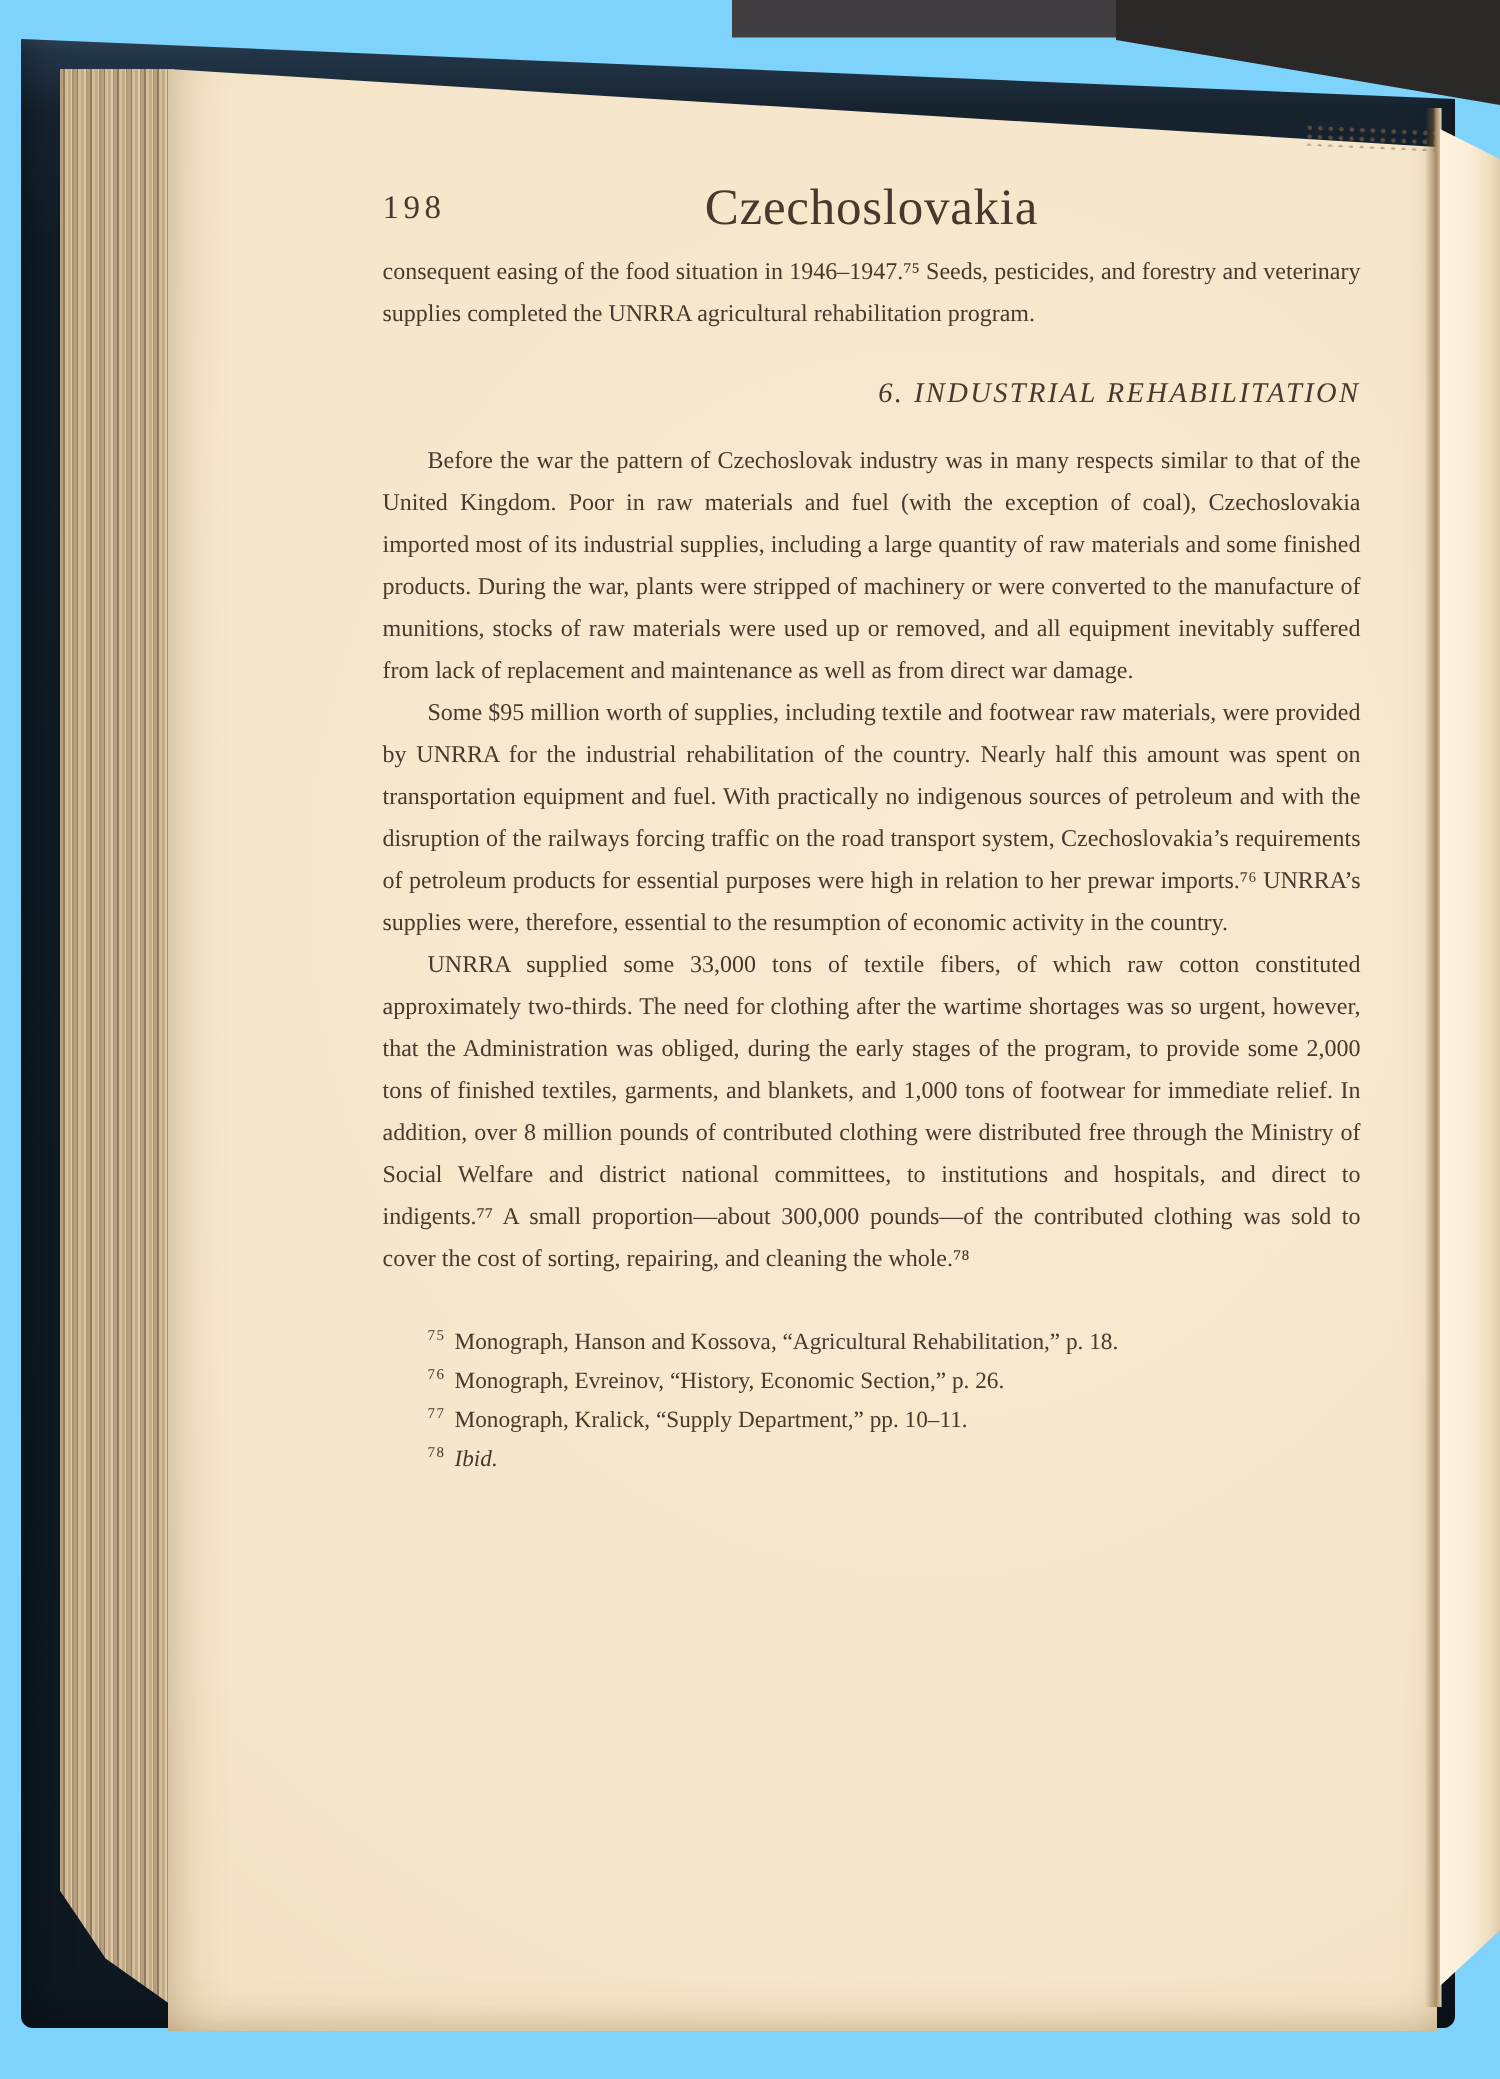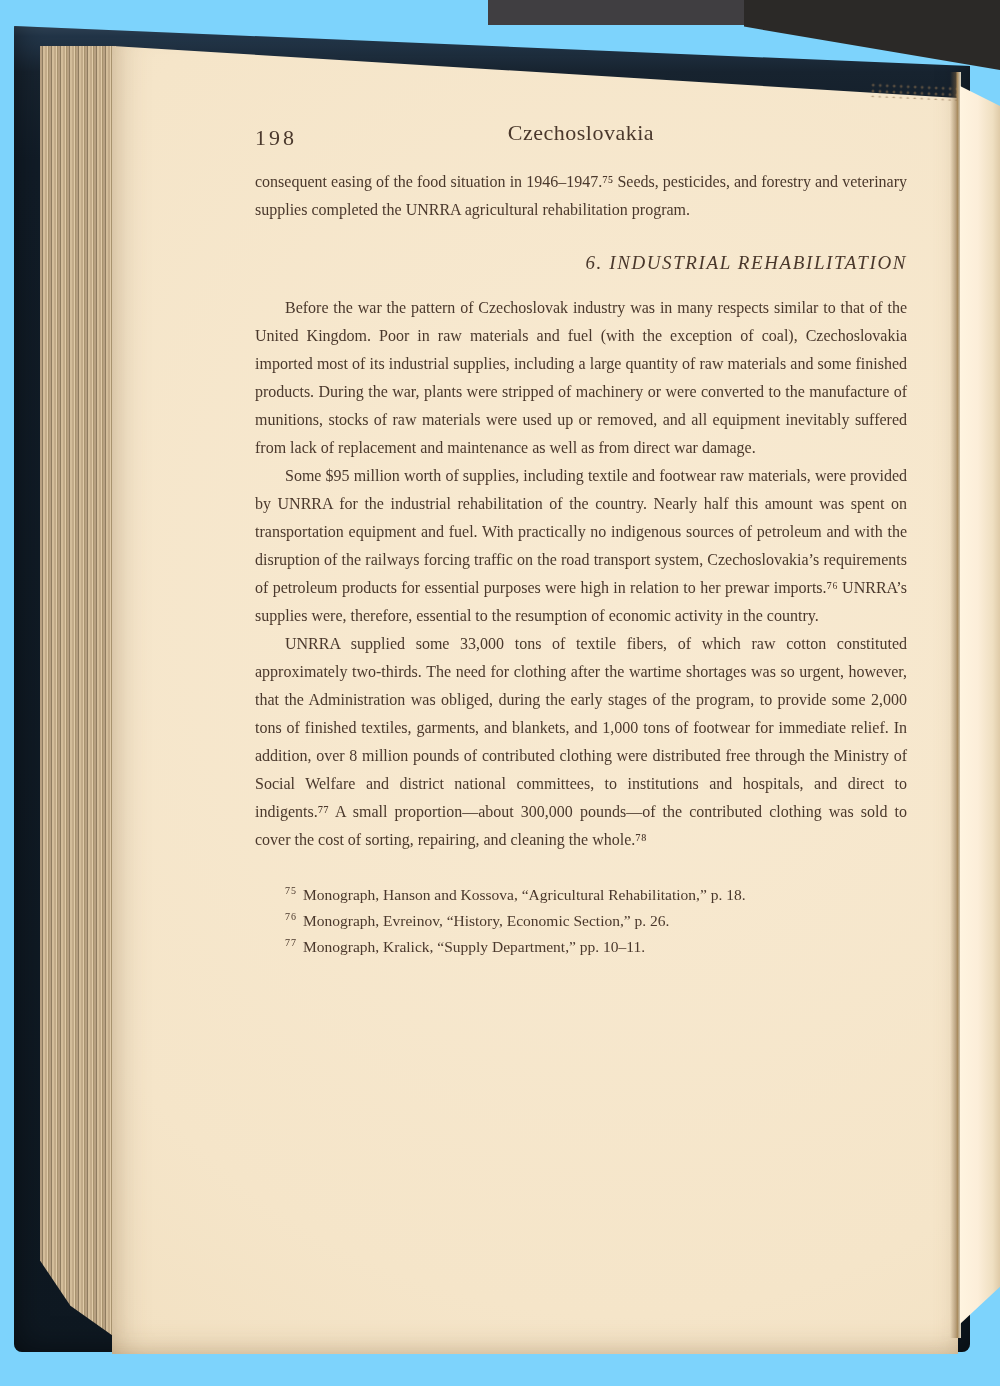--- a/index.html
+++ b/index.html
@@ -58,21 +58,21 @@
     position:absolute; left:143px; top:84px; width:652px;
     color:#4a382c;
   }
   .page-head { position:relative; height:38px; margin-bottom:8px; }
   .page-num {
     position:absolute; left:0; top:5px;
     font-size:22px; letter-spacing:3px;
   }
   .running-head {
     position:absolute; left:0; right:0; top:0; text-align:center;
-    font-size:22px; letter-spacing:.5px;
+    font-size:34px; letter-spacing:.5px;
   }
   p.body {
     margin:0; font-size:16px; line-height:28px;
     text-align:justify; text-indent:30px;
   }
   p.body.no-indent { text-indent:0; margin-top:10px; }
   h2.section-heading {
     margin:28px 0 20px 0; text-align:right;
     font-size:19px; font-weight:normal; font-style:italic;
     letter-spacing:1.6px; color:#4a382c;
@@ -105,20 +105,21 @@
       <h2 class="section-heading">6. INDUSTRIAL REHABILITATION</h2>
 
       <p class="body">Before the war the pattern of Czechoslovak industry was in many respects similar to that of the United Kingdom. Poor in raw materials and fuel (with the exception of coal), Czechoslovakia imported most of its industrial supplies, including a large quantity of raw materials and some finished products. During the war, plants were stripped of machinery or were converted to the manufacture of munitions, stocks of raw materials were used up or removed, and all equipment inevitably suffered from lack of replacement and maintenance as well as from direct war damage.</p>
       <p class="body">Some $95 million worth of supplies, including textile and footwear raw materials, were provided by UNRRA for the industrial rehabilitation of the country. Nearly half this amount was spent on transportation equipment and fuel. With practically no indigenous sources of petroleum and with the disruption of the railways forcing traffic on the road transport system, Czechoslovakia’s requirements of petroleum products for essential purposes were high in relation to her prewar imports.⁷⁶ UNRRA’s supplies were, therefore, essential to the resumption of economic activity in the country.</p>
       <p class="body">UNRRA supplied some 33,000 tons of textile fibers, of which raw cotton constituted approximately two-thirds. The need for clothing after the wartime shortages was so urgent, however, that the Administration was obliged, during the early stages of the program, to provide some 2,000 tons of finished textiles, garments, and blankets, and 1,000 tons of footwear for immediate relief. In addition, over 8 million pounds of contributed clothing were distributed free through the Ministry of Social Welfare and district national committees, to institutions and hospitals, and direct to indigents.⁷⁷ A small proportion—about 300,000 pounds—of the contributed clothing was sold to cover the cost of sorting, repairing, and cleaning the whole.⁷⁸</p>
 
       <div class="footnotes">
         <p class="fn"><sup>75</sup><span>Monograph, Hanson and Kossova, “Agricultural Rehabilitation,” p. 18.</span></p>
         <p class="fn"><sup>76</sup><span>Monograph, Evreinov, “History, Economic Section,” p. 26.</span></p>
         <p class="fn"><sup>77</sup><span>Monograph, Kralick, “Supply Department,” pp. 10–11.</span></p>
+        <p class="fn"><sup>78</sup><span class="fn-italic">Ibid.</span></p>
       </div>
     </div>
   </div>
 
   <div class="deckle"></div>
   <div class="crease"></div>
   <div class="facing"></div>
 </div>
 
 </body></html>

